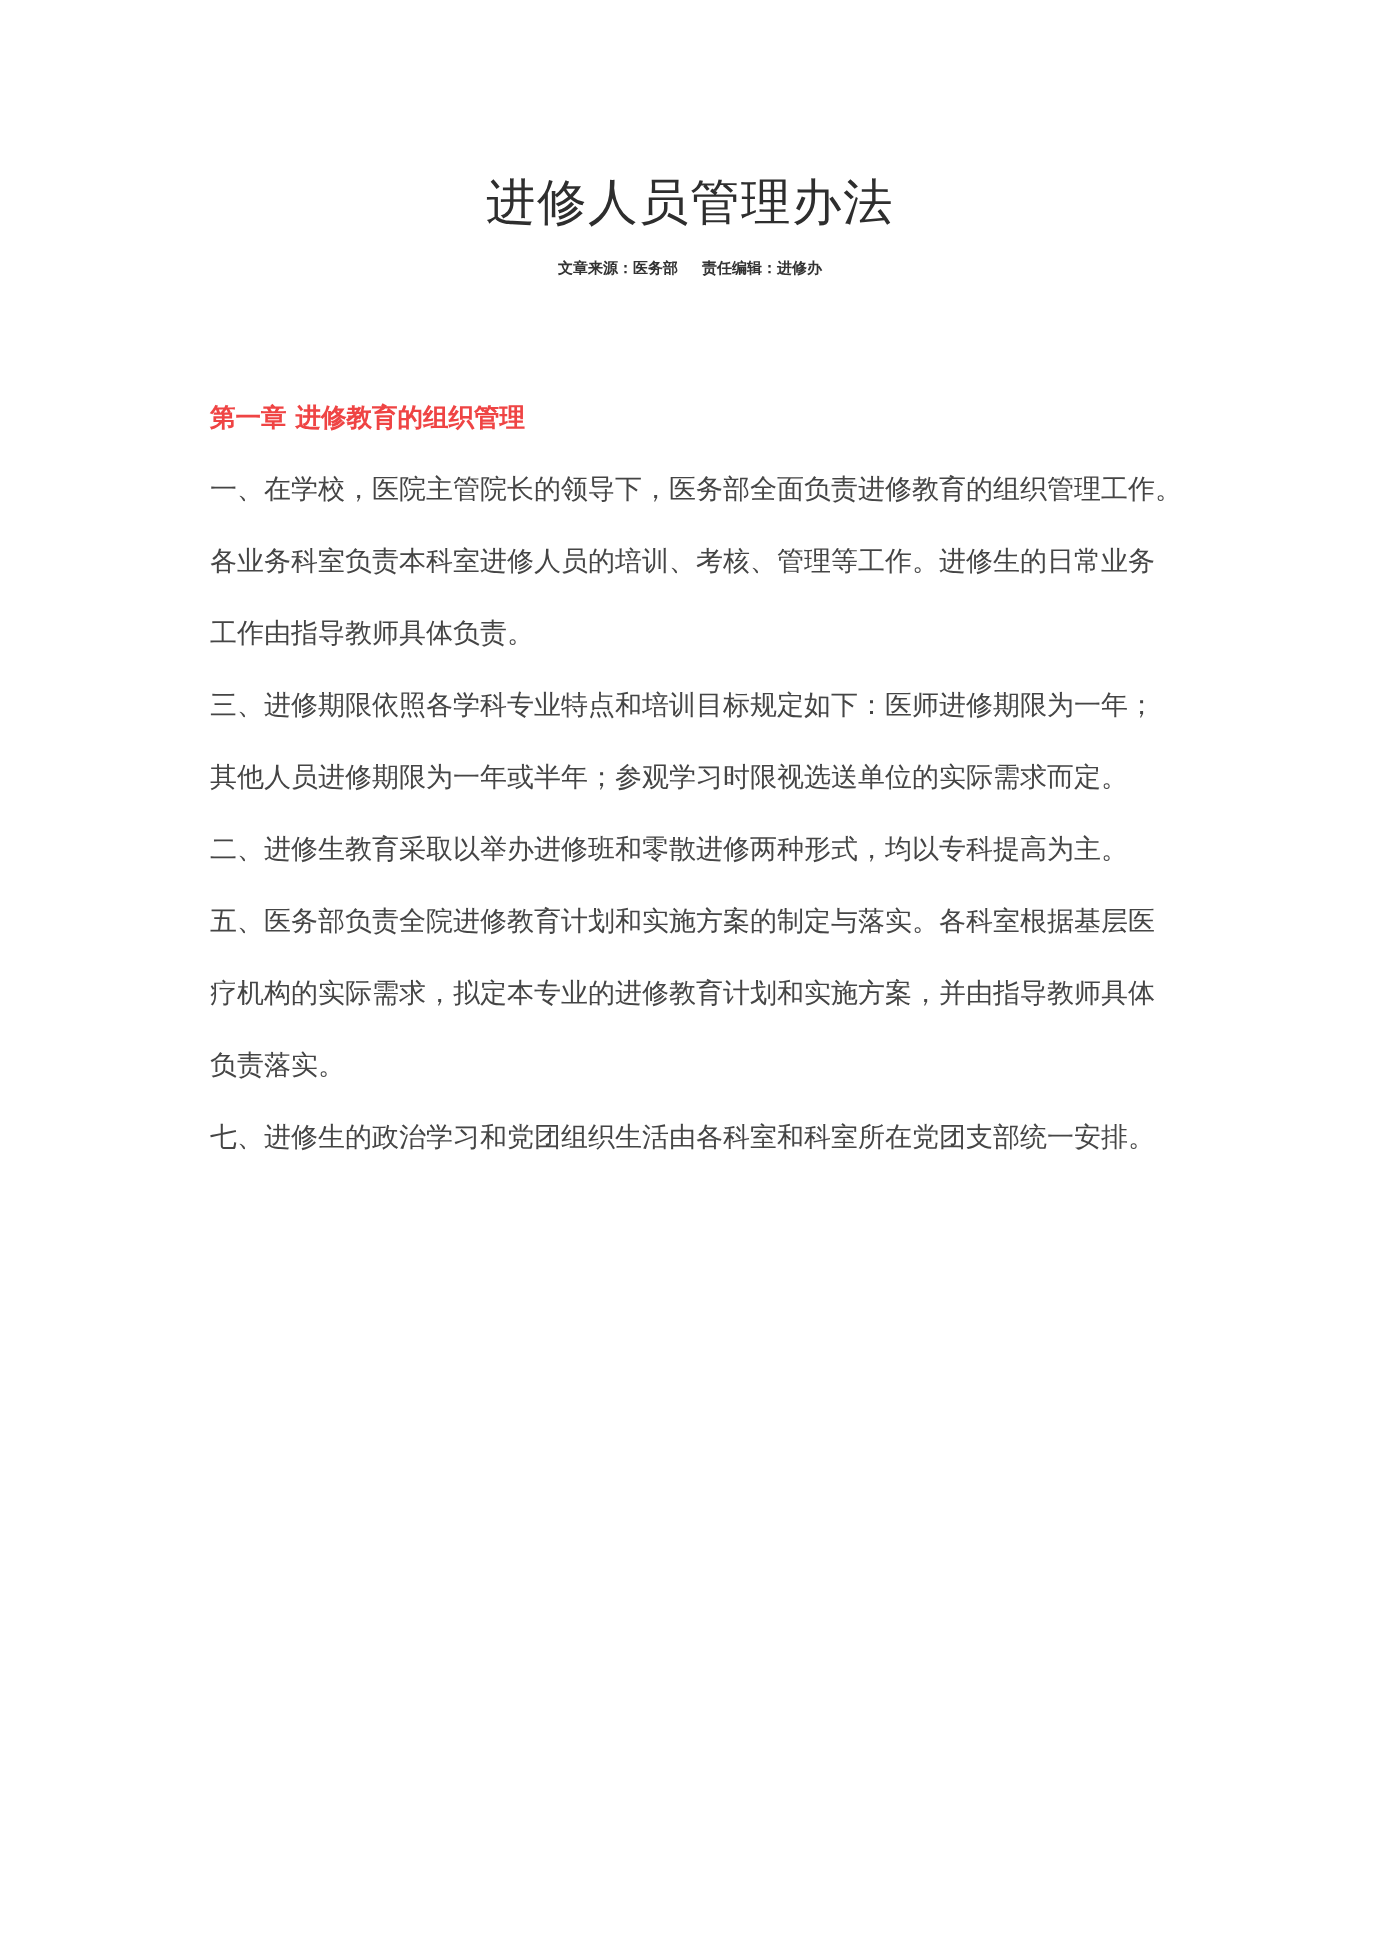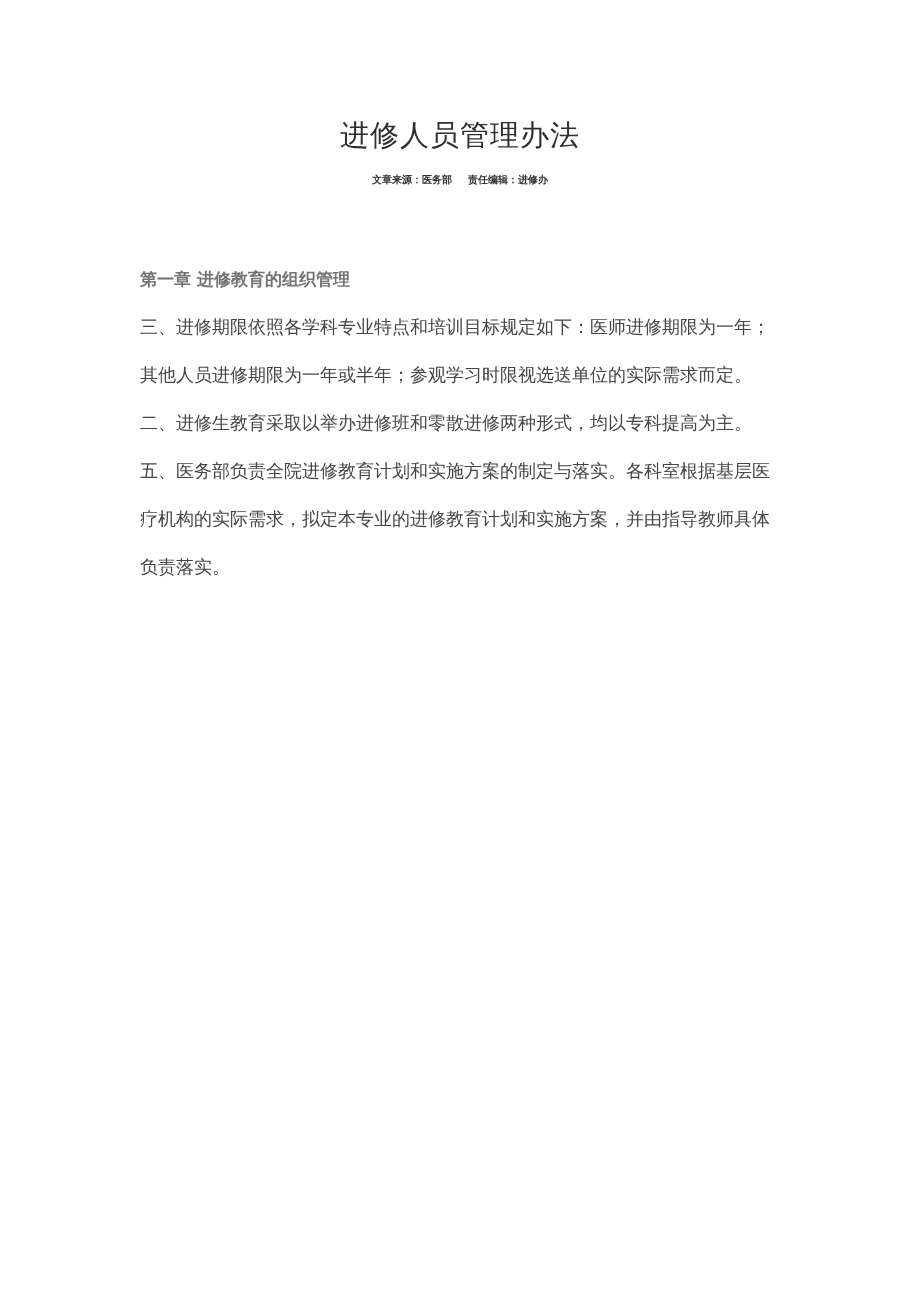--- a/index.html
+++ b/index.html
@@ -12,21 +12,21 @@
     background: #ffffff;
     overflow: hidden;
     font-family: "DejaVu Serif", "Liberation Serif", serif;
   }
   .doc-title {
     position: absolute;
     top: 111px;
     left: 0;
     right: 0;
     text-align: center;
-    font-size: 29px;
+    font-size: 33px;
     line-height: 48px;
     font-weight: 500;
     color: #2e2e2e;
     font-family: "DejaVu Serif", "Liberation Serif", serif;
     letter-spacing: 1px;
   }
   .doc-meta {
     position: absolute;
     top: 156px;
     left: 0;
@@ -43,21 +43,21 @@
     position: absolute;
     top: 255px;
     left: 140px;
     width: 656px;
     color: #444444;
   }
   .chapter-heading {
     font-size: 17px;
     line-height: 48px;
     font-weight: bold;
-    color: #737373;
+    color: #ef4444;
     font-family: "DejaVu Sans", "Liberation Sans", sans-serif;
   }
   .para {
     font-size: 18px;
     line-height: 48px;
     color: #454545;
     white-space: pre-line;
     text-align: left;
     font-family: "DejaVu Serif", "Liberation Serif", serif;
   }
@@ -69,22 +69,26 @@
 
   <h1 class="doc-title">进修人员管理办法</h1>
 
   <div class="doc-meta">
     <span class="meta-source">文章来源：医务部</span><span class="meta-editor">责任编辑：进修办</span>
   </div>
 
   <div class="doc-body">
     <h2 class="chapter-heading">第一章 进修教育的组织管理</h2>
     <div id="paragraphs-container">
+        <p class="para">一、在学校，医院主管院长的领导下，医务部全面负责进修教育的组织管理工作。
+各业务科室负责本科室进修人员的培训、考核、管理等工作。进修生的日常业务
+工作由指导教师具体负责。</p>
         <p class="para">三、进修期限依照各学科专业特点和培训目标规定如下：医师进修期限为一年；
 其他人员进修期限为一年或半年；参观学习时限视选送单位的实际需求而定。</p>
         <p class="para">二、进修生教育采取以举办进修班和零散进修两种形式，均以专科提高为主。</p>
         <p class="para">五、医务部负责全院进修教育计划和实施方案的制定与落实。各科室根据基层医
 疗机构的实际需求，拟定本专业的进修教育计划和实施方案，并由指导教师具体
 负责落实。</p>
+        <p class="para">七、进修生的政治学习和党团组织生活由各科室和科室所在党团支部统一安排。</p>
       </div>
   </div>
 
 </div>
 
 </body></html>

